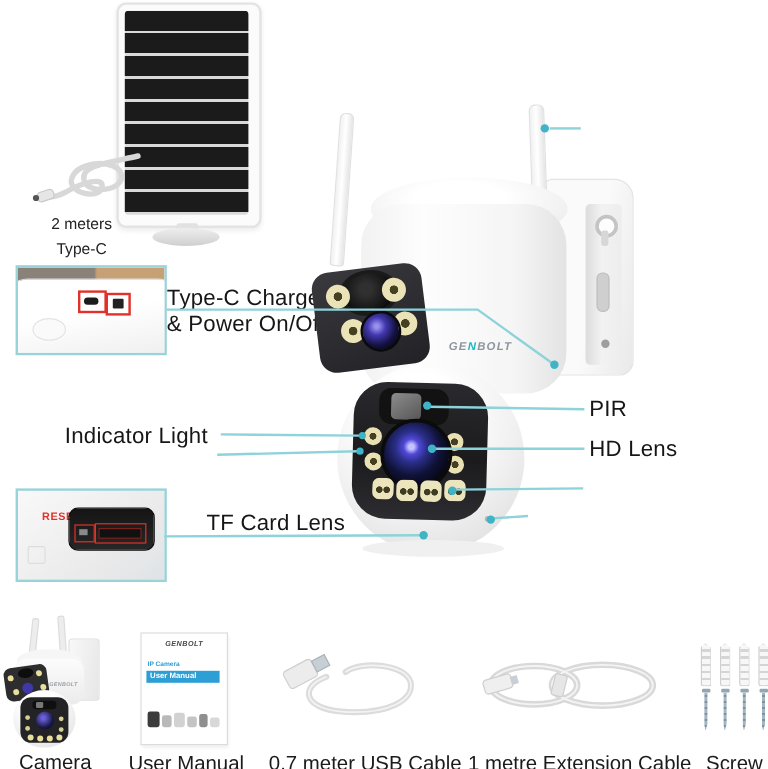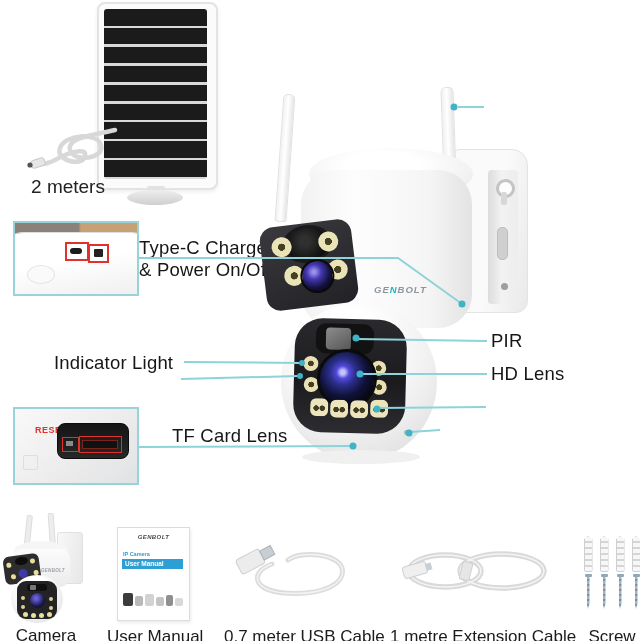--- a/index.html
+++ b/index.html
@@ -12,21 +12,21 @@
 
   
   .sp-frame{left:97px;top:2px;width:117px;height:184px;background:#fbfbfb;border:2px solid #e3e3e3;
             border-radius:8px;box-shadow:0 2px 4px rgba(0,0,0,.07);}
   .sp-cells{left:104px;top:9px;width:103px;height:170px;border-radius:3px;
             background:repeating-linear-gradient(180deg,#1b1b1b 0 16.5px,#d9d9d9 16.5px 18.9px);}
   .sp-stem{left:147px;top:186px;width:18px;height:8px;background:#e2e2e2;border-radius:2px;}
   .sp-base{left:127px;top:190px;width:56px;height:15px;border-radius:50%;
            background:linear-gradient(180deg,#eeeeee,#cfcfcf);}
   .sp-cable{left:25px;top:112px;width:115px;height:78px;}
-  .sp-label{left:14px;top:176px;width:108px;text-align:center;font-size:19px;line-height:21px;color:#222;}
+  .sp-label{left:14px;top:176px;width:108px;text-align:center;font-size:13px;line-height:21px;color:#222;}
 
   
   .bracket{left:452px;top:149px;width:74px;height:162px;z-index:1;
            background:linear-gradient(100deg,#fafafa 55%,#e9e9e9);border:1px solid #e3e3e3;
            border-radius:8px 16px 12px 6px;}
   .bracket-plate{left:488px;top:170px;width:30px;height:134px;z-index:1;border-radius:4px;
            background:linear-gradient(90deg,#dcdcdc,#f2f2f2 45%,#ededed);}
   .key-circle{left:496px;top:179px;width:13px;height:13px;border-radius:50%;z-index:2;
            background:#fdfdfd;border:3px solid #c4c4c4;}
   .key-stem{left:501px;top:192px;width:6px;height:13px;background:#d7d7d7;border-radius:2px;z-index:2;}
@@ -158,20 +158,21 @@
   <div class="abs sp-cells"></div>
   <div class="abs sp-stem"></div>
   <div class="abs sp-base"></div>
   <svg class="abs sp-cable" width="115" height="78" viewBox="0 0 115 78">
     <path d="M90,18 C64,24 42,26 45,38 C48,51 80,47 76,33 C72,20 40,22 35,36 C30,49 58,55 60,44 C62,35 44,40 30,48 C24,51 20,52 17,52" fill="none" stroke="#d8d8d8" stroke-width="4.5" stroke-linecap="round"></path>
     <rect x="6" y="47" width="14" height="8" rx="3" transform="rotate(-18 13 51)" fill="#e6e6e6" stroke="#c9c9c9"></rect>
     <circle cx="5" cy="53" r="2.6" fill="#555"></circle>
   </svg>
   <div class="abs sp-label">
     <div>2 meters</div>
+    <div>Type-C</div>
   </div>
 
   <div class="abs bracket"></div>
   <div class="abs bracket-plate"></div>
   <div class="abs key-circle"></div>
   <div class="abs key-stem"></div>
   <div class="abs plate-slot"></div>
   <div class="abs plate-hole"></div>
 
   <div class="abs antenna ant-l"></div>

